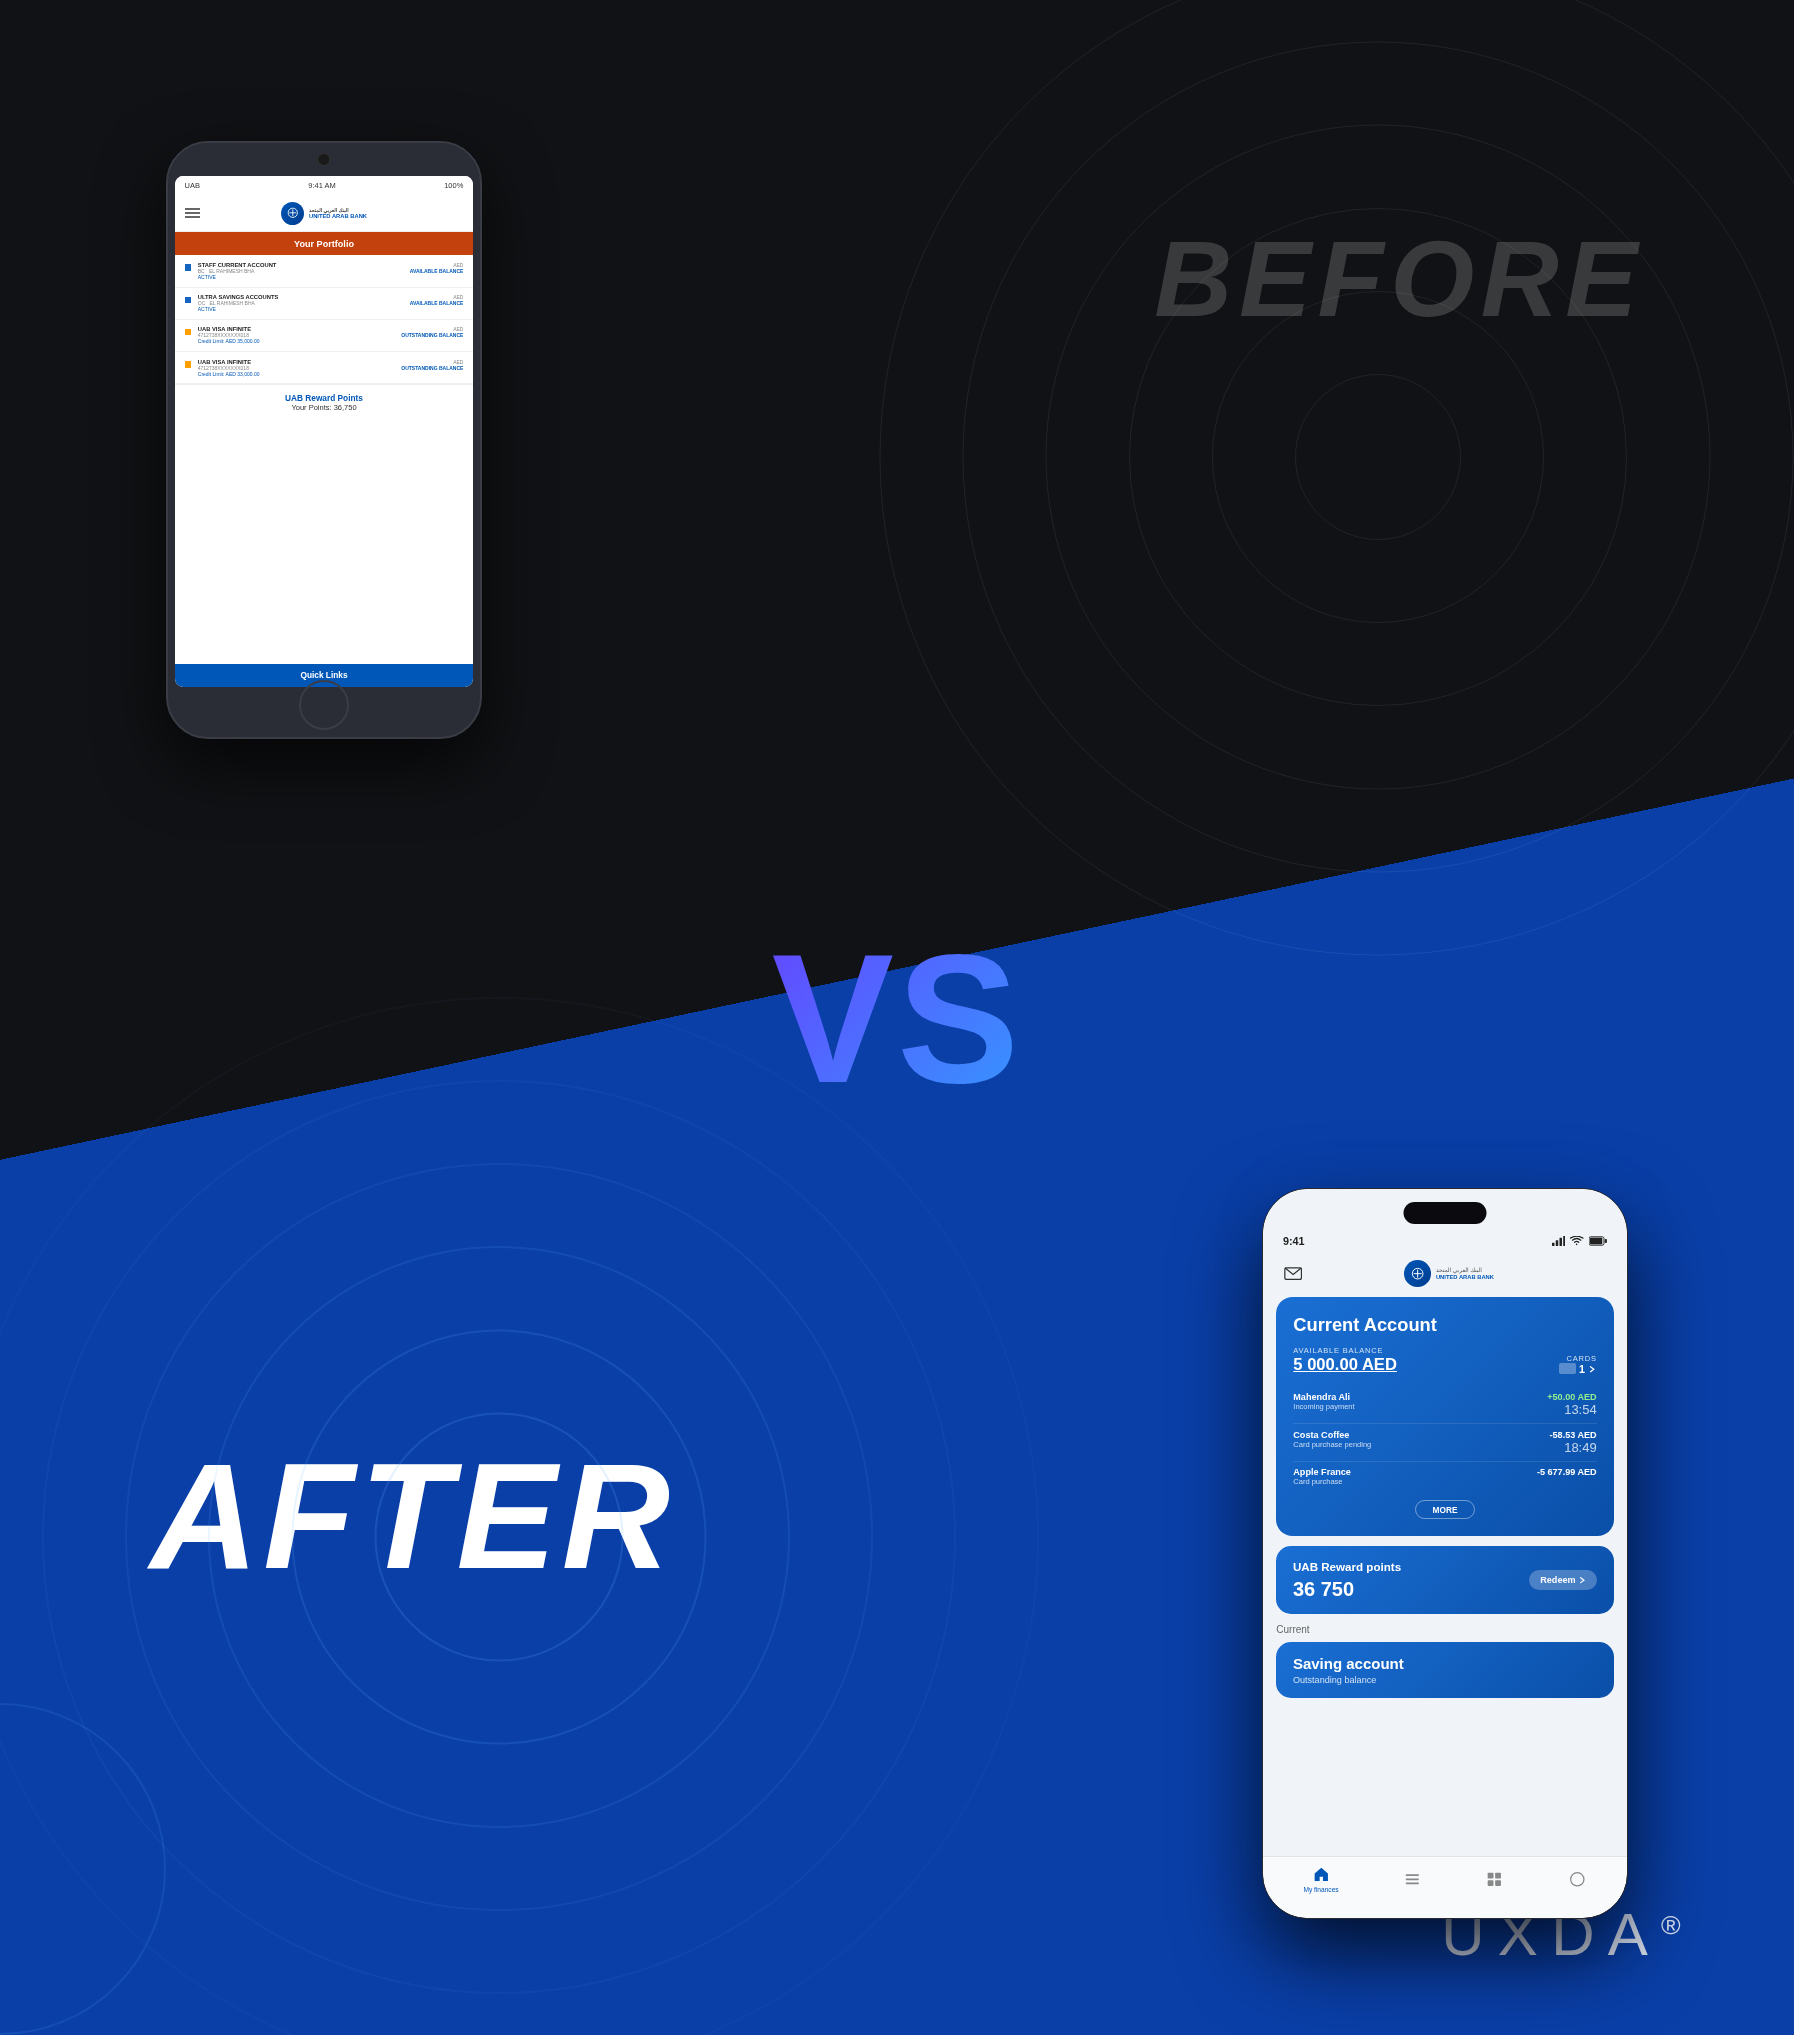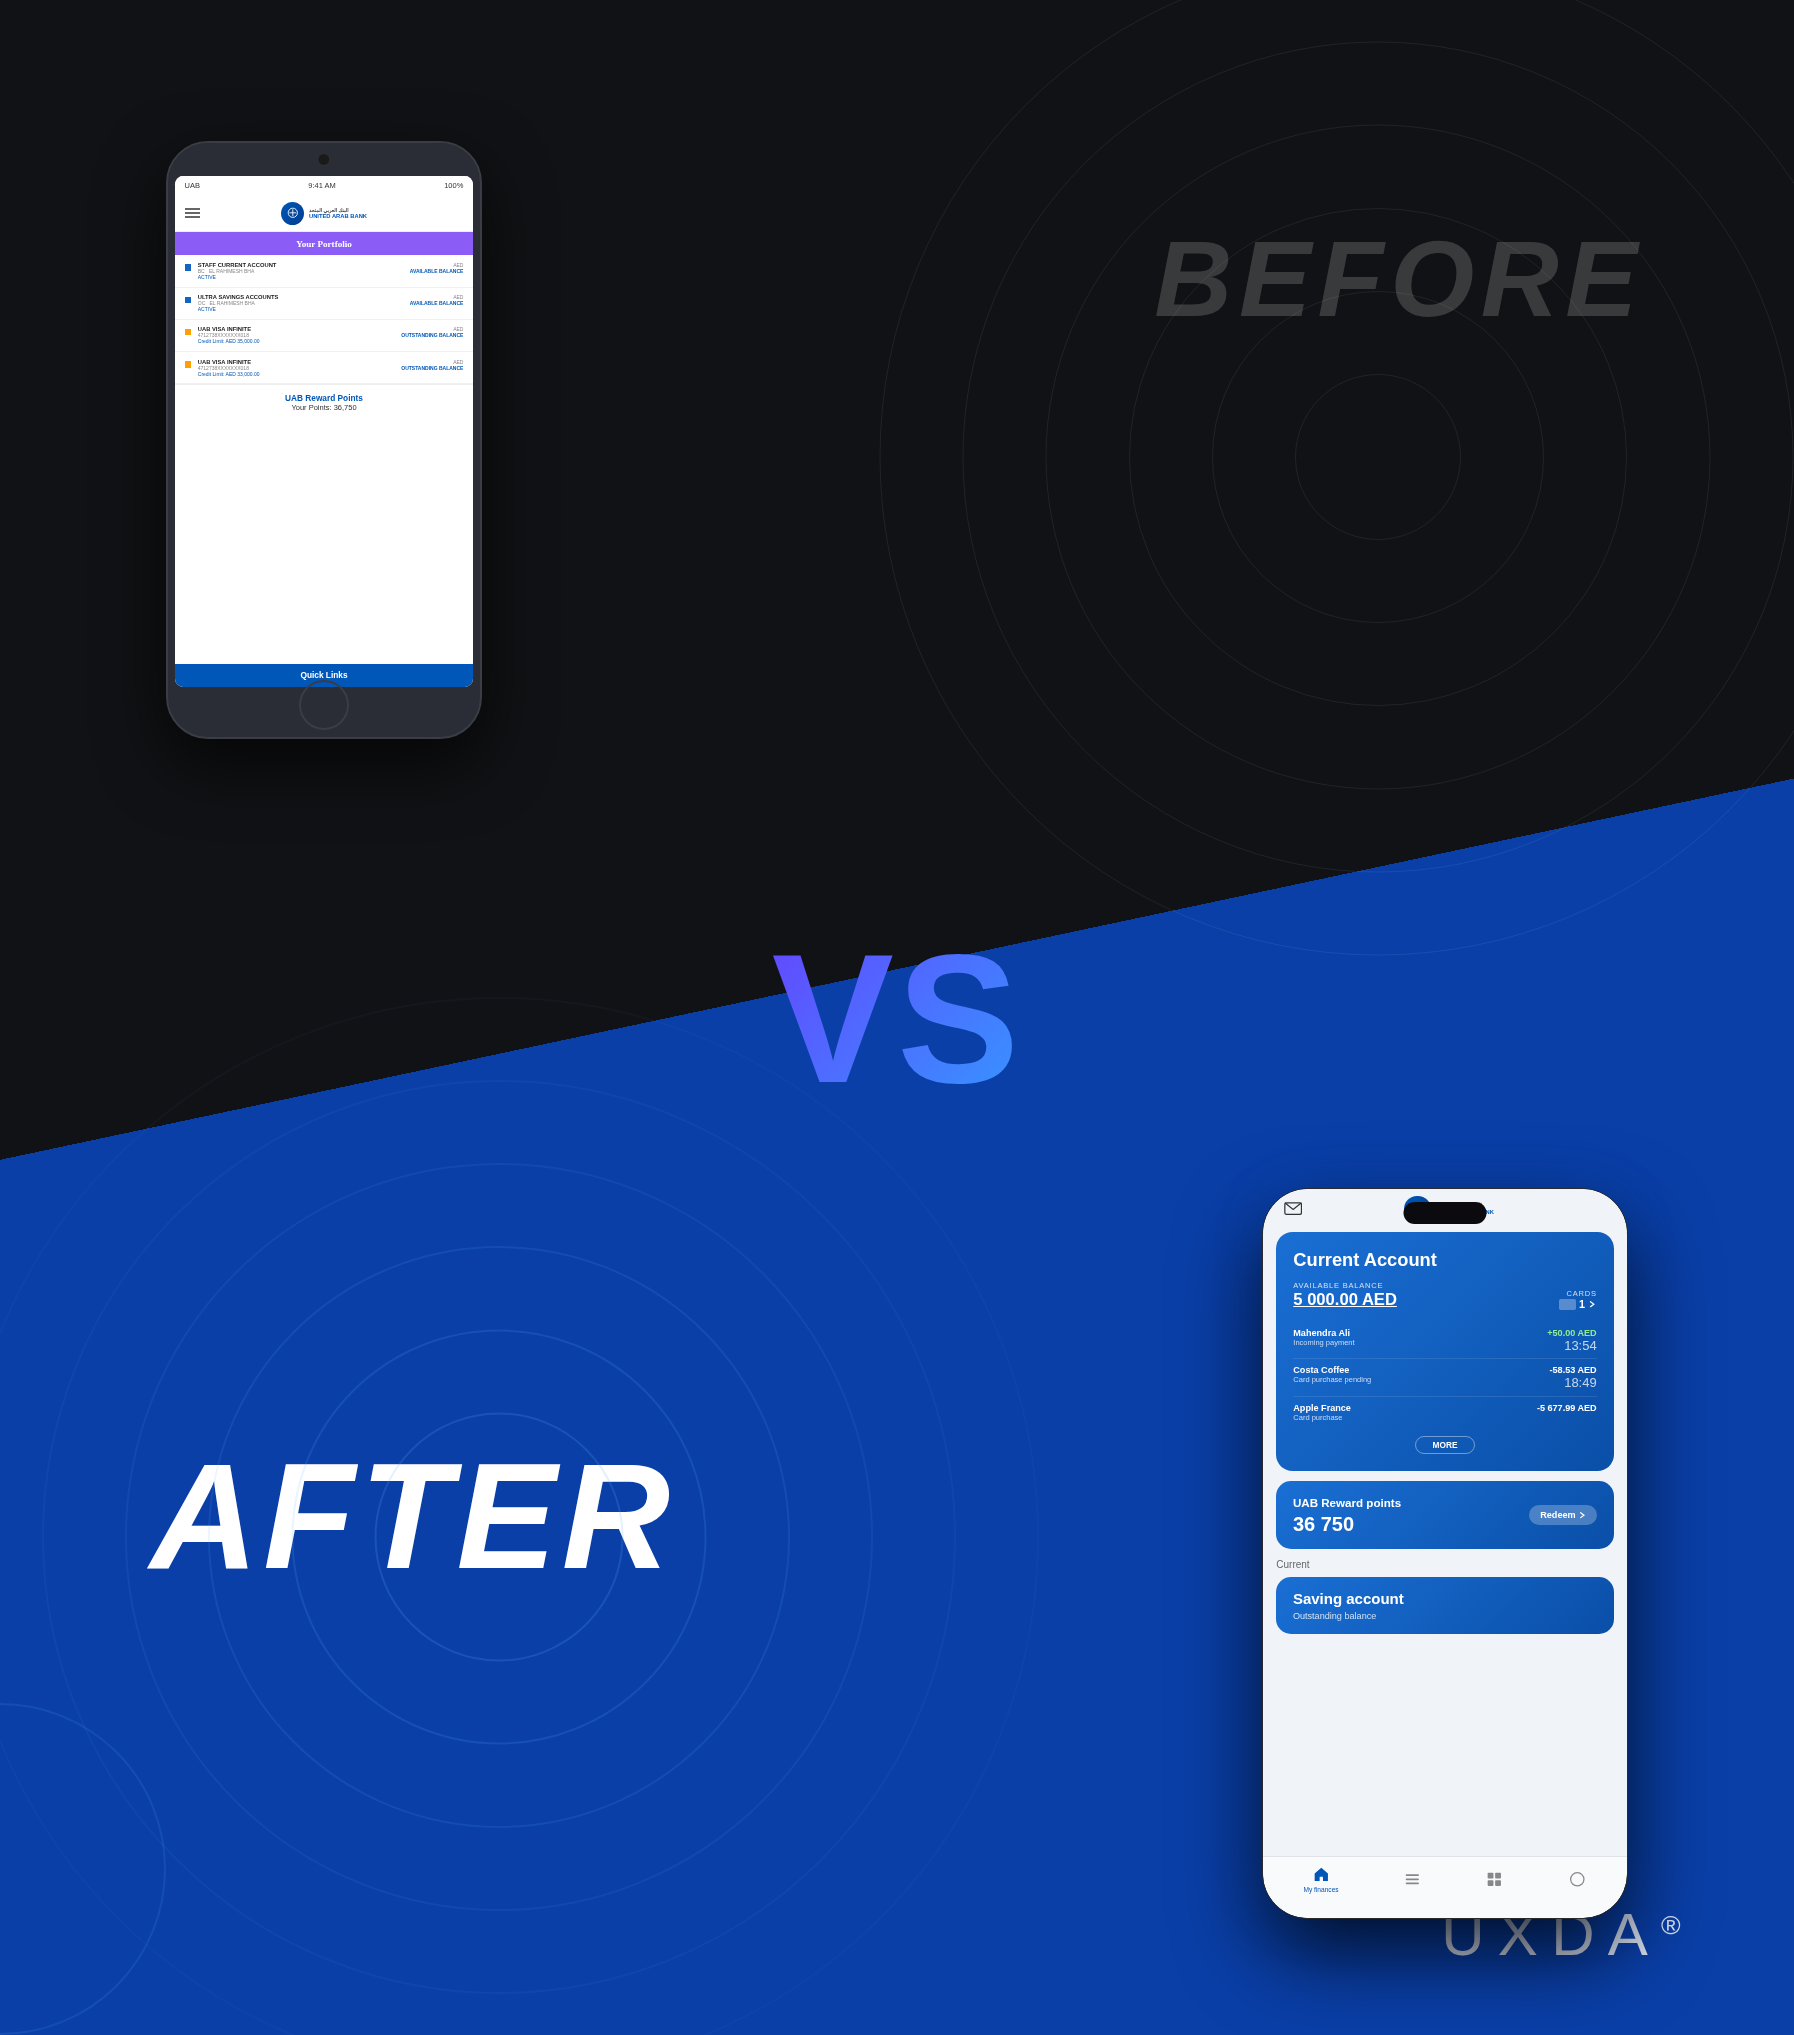--- a/index.html
+++ b/index.html
@@ -173,27 +173,26 @@
       line-height: 1.2;
     }
     .old-hamburger {
       display: flex; flex-direction: column; gap: 2.5px;
     }
     .old-hamburger span {
       width: 15px; height: 1.7px; background: #666;
     }
 
     .old-portfolio-title {
-      background: #8b5cf6;
+      background: #c2410c;
       color: #fff;
       text-align: center;
       font-size: 9.1px;
       font-weight: bold;
       padding: 6.6px;
-      font-family: Liberation Serif, serif;
     }
 
     .old-account-item {
       padding: 6.6px 10px;
       border-bottom: 0.8px solid #f0f0f0;
       display: flex;
       align-items: flex-start;
       gap: 6.6px;
     }
     .old-acc-dot {
@@ -616,20 +615,45 @@
 
     <div class="side-btn-right"></div>
     <div class="side-btn-left-1"></div>
     <div class="side-btn-left-2"></div>
     <div class="side-btn-left-3"></div>
 
     <div class="phone-new-screen">
 
       <div class="phone-new-dynamic-island"></div>
 
+      <div class="new-status-bar">
+        <span style="font-weight:700;font-size:10.8px;">9:41</span>
+        <div class="new-status-icons">
+
+          <svg width="13.3" height="10" viewBox="0 0 16 12">
+            <rect x="0" y="8" width="3" height="4" fill="#222" rx="0.5"></rect>
+            <rect x="4.5" y="5" width="3" height="7" fill="#222" rx="0.5"></rect>
+            <rect x="9" y="2" width="3" height="10" fill="#222" rx="0.5"></rect>
+            <rect x="13.5" y="0" width="3" height="12" fill="#222" rx="0.5"></rect>
+          </svg>
+
+          <svg width="13.3" height="10" viewBox="0 0 16 12">
+            <path d="M8 10 L8 10" stroke="#222" stroke-width="2" stroke-linecap="round"></path>
+            <path d="M5.5 7.5 Q8 5.5 10.5 7.5" stroke="#222" stroke-width="1.5" fill="none" stroke-linecap="round"></path>
+            <path d="M3 5 Q8 1 13 5" stroke="#222" stroke-width="1.5" fill="none" stroke-linecap="round"></path>
+            <path d="M0.5 2.5 Q8 -2 15.5 2.5" stroke="#222" stroke-width="1.5" fill="none" stroke-linecap="round"></path>
+          </svg>
+
+          <svg width="18.3" height="10" viewBox="0 0 22 12">
+            <rect x="0" y="1" width="18" height="10" rx="2" stroke="#222" stroke-width="1.2" fill="none"></rect>
+            <rect x="1" y="2" width="15" height="8" rx="1" fill="#222"></rect>
+            <rect x="19" y="3.5" width="2.5" height="5" rx="1" fill="#222"></rect>
+          </svg>
+        </div>
+      </div>
 
       <div class="new-header">
         <div class="new-header-icon">
           <svg width="18.3" height="13.3" viewBox="0 0 22 16">
               <rect x="1" y="1" width="20" height="14" rx="2" stroke="#333" stroke-width="1.5" fill="none"></rect>
               <path d="M1 1 L11 9 L21 1" stroke="#333" stroke-width="1.5" fill="none"></path>
             </svg>
         </div>
         <div class="new-logo-area">
           <div class="new-logo-circle">

